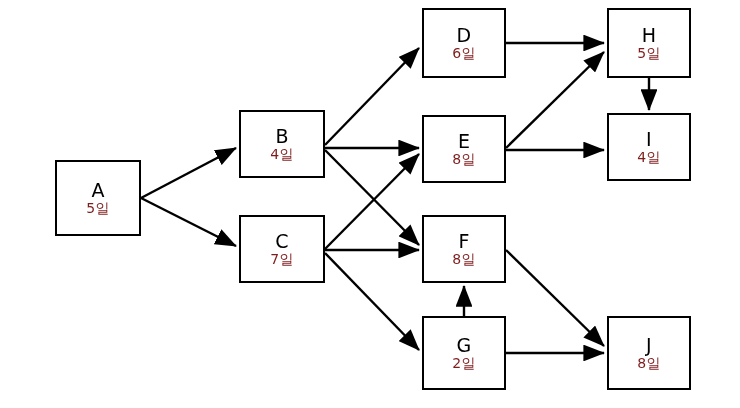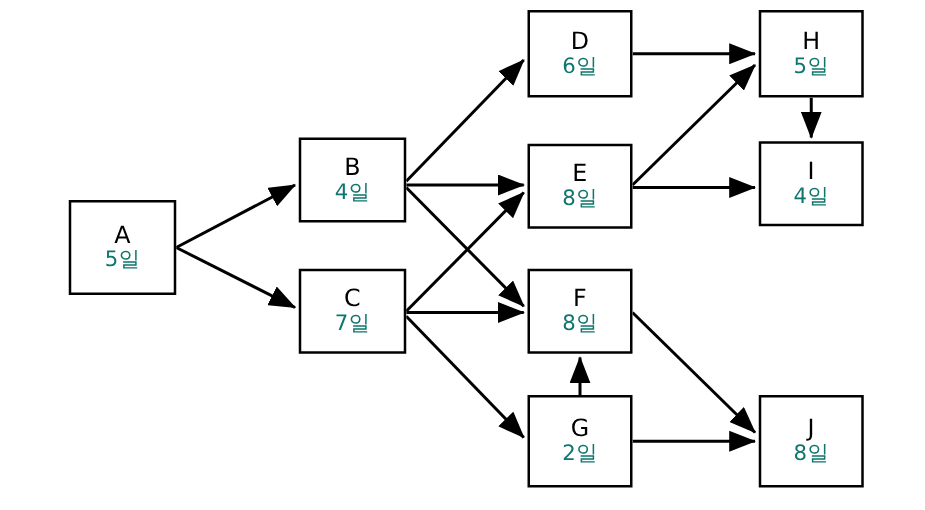--- a/index.html
+++ b/index.html
@@ -33,23 +33,23 @@
     justify-content: center;
     z-index: 2;
   }
   .node-id {
     font-size: 19px;
     line-height: 1.12;
     color: #000000;
     letter-spacing: 0.2px;
   }
   .node-dur {
-    font-size: 17px;
+    font-size: 14px;
     line-height: 1.12;
-    color: #0f766e;
+    color: #7f1d1d;
     letter-spacing: 0.2px;
   }
 </style>
 </head>
 <body>
 
 <div id="canvas">
   <svg id="edge-layer" viewBox="0 0 740 408" xmlns="http://www.w3.org/2000/svg">
     <defs>
       <marker id="arrowhead" markerWidth="9" markerHeight="7" refX="8.6" refY="3.5" orient="auto" markerUnits="strokeWidth">

